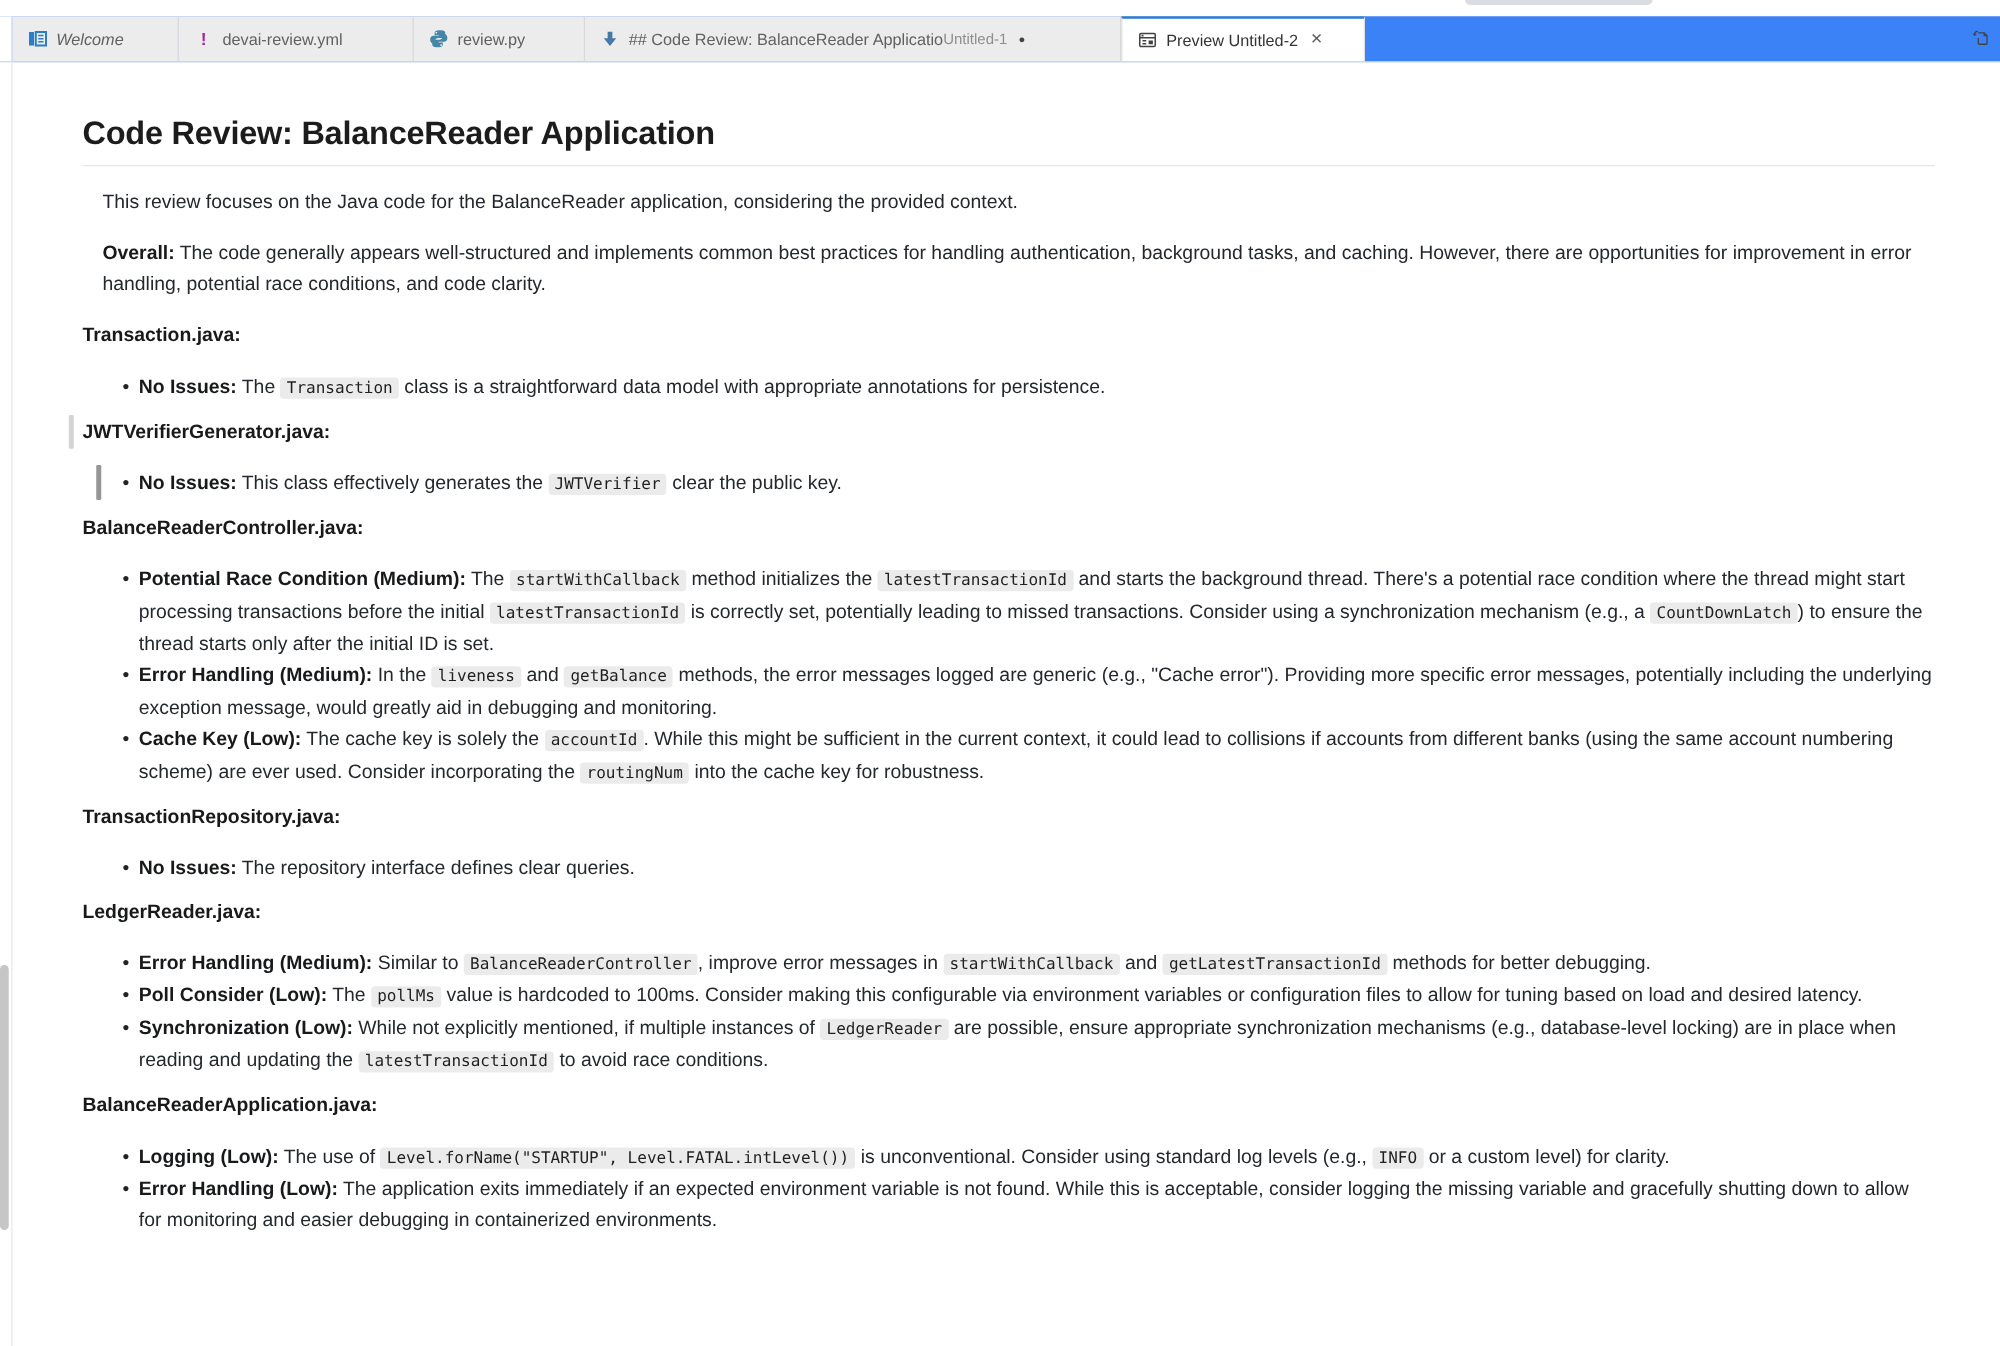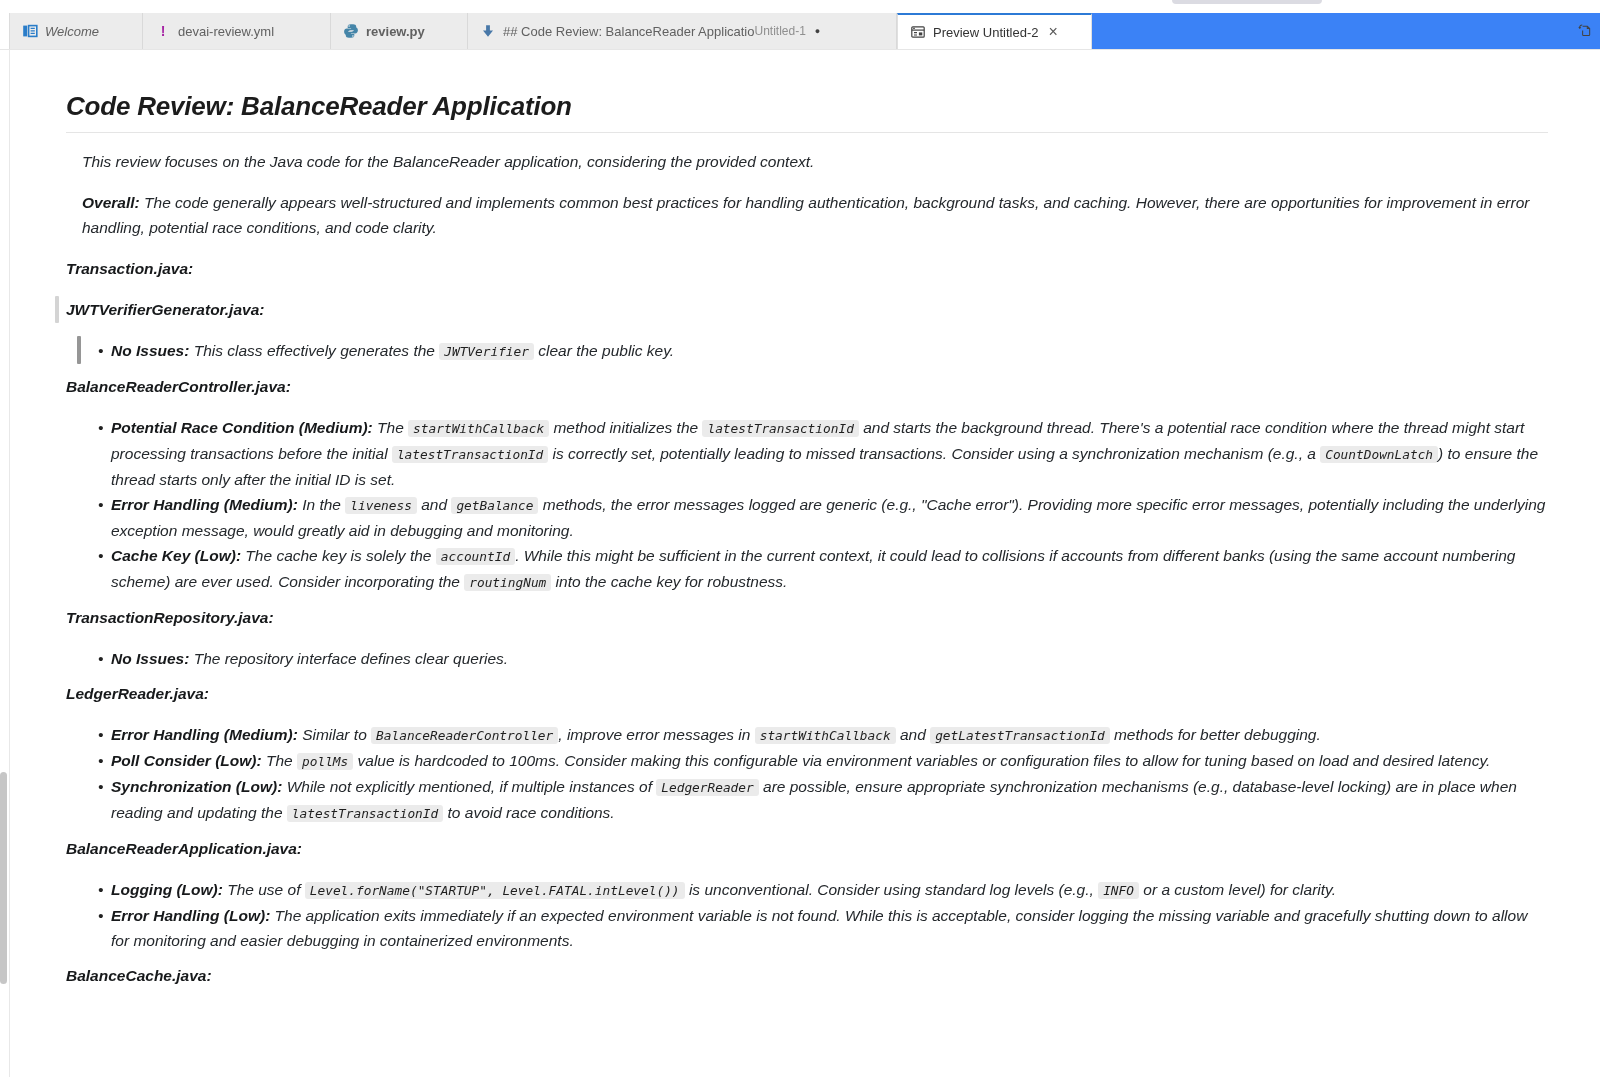--- a/index.html
+++ b/index.html
@@ -17,40 +17,40 @@
   .tabbar-spacer { width:10px; background:#ffffff; border-right:1px solid #dcdcdc; flex:none; }
   #tabs { display:flex; height:100%; }
   .tab { position:relative; display:flex; align-items:center; padding:0 12px; height:100%;
     background:#ececec; border-right:1px solid #d9d9d9; font-size:13px; color:#616161;
     white-space:nowrap; overflow:hidden; cursor:pointer; flex:none; }
   .tab.italic .tablabel { font-style:italic; }
   .tab.active { background:#ffffff; color:#333333; border-top:2px solid #2c7ad6;
     border-right:1px solid #e0e0e0; border-left:1px solid #e0e0e0; margin-bottom:-1px; }
   #tabs .tab:nth-of-type(1){ width:133px; }
   #tabs .tab:nth-of-type(2){ width:188px; }
-  #tabs .tab:nth-of-type(3){ width:137px;font-weight:bold; }
+  #tabs .tab:nth-of-type(3){ width:137px; }
   #tabs .tab:nth-of-type(4){ width:429px;align-items:center; }
   #tabs .tab:nth-of-type(5){ width:195px; }
   .tabicon { display:inline-flex; width:16px; height:16px; margin-right:7px; flex:none;
     align-items:center; justify-content:center; }
   .tabicon.yaml { font-weight:700; font-size:14px; line-height:16px; }
   .tablabel { overflow:hidden; text-overflow:clip; }
   .tabdesc { margin-left:0; font-size:12px; color:#8f8f8f; }
   .tabdot { margin-left:9px; font-size:9px; color:#424242; line-height:16px; }
   .tabclose { margin-left:10px; font-size:16px; color:#5a5a5a; line-height:16px; }
   .tab-actions { position:absolute; right:8px; top:0; height:37px; display:flex; align-items:center; }
 
   
   .content { position:relative; display:flex; height:1027px; background:#fff; }
   .left-gutter { position:relative; width:10px; flex:none; background:#fff;
     border-right:1px solid #e8e8e8; }
   .scroll-thumb { position:absolute; left:0; top:722px; width:7px; height:212px;
     background:#c6c6c6; border-radius:4px; }
 
-  .preview { flex:1; padding:40px 52px 0 56px; color:#24282c;font-style:italic; }
+  .preview { flex:1; padding:40px 52px 0 56px; color:#24282c; }
   .preview h1 { font-size:26px; font-weight:700; letter-spacing:-0.2px; color:#1c1c1c;
     line-height:32px; padding-bottom:10px; border-bottom:1px solid #e5e5e5; margin:0 0 16px 0; }
   .preview p { font-size:15.5px; line-height:25px; margin:16px 16px; }
   .md-heading { font-weight:700; color:#17191b; position:relative; margin:10px 0 16px 0 !important; }
   .preview strong { font-weight:700; color:#17191b; }
   .preview ul { margin:16px 0 10px 0; padding-left:45px; list-style:none; }
   .preview li { position:relative; font-size:15.5px; line-height:25px; margin:0; }
   .preview li::before { content:"•"; position:absolute; left:-13px; top:0; color:#222; }
   code { font-family:"DejaVu Sans Mono","Liberation Mono",monospace; font-size:12.8px;
     background:#ebebeb; color:#1f1f1f; padding:1px 5px; border-radius:3px; }
@@ -135,20 +135,23 @@
 <div class="content">
   <div class="left-gutter">
     <div class="scroll-thumb"></div>
   </div>
   <div class="preview">
     <h1>Code Review: BalanceReader Application</h1>
     <p>This review focuses on the Java code for the BalanceReader application, considering the provided context.</p>
     <p><strong>Overall:</strong><span> The code generally appears well-structured and implements common best practices for handling authentication, background tasks, and caching. However, there are opportunities for improvement in error handling, potential race conditions, and code clarity.</span></p>
     <div id="sections">
         <p class="md-heading"><strong>Transaction.java:</strong></p>
+        <ul>
+          <li><strong>No Issues:</strong><span> The </span><code>Transaction</code><span> class is a straightforward data model with appropriate annotations for persistence.</span></li>
+        </ul>
         <p class="md-heading"><span class="hmarker"></span><strong>JWTVerifierGenerator.java:</strong></p>
         <ul>
           <li><span class="limarker"></span><strong>No Issues:</strong><span> This class effectively generates the </span><code>JWTVerifier</code><span> clear the public key.</span></li>
         </ul>
         <p class="md-heading"><strong>BalanceReaderController.java:</strong></p>
         <ul>
           <li><strong>Potential Race Condition (Medium):</strong><span> The </span><code>startWithCallback</code><span> method initializes the </span><code>latestTransactionId</code><span> and starts the background thread. There's a potential race condition where the thread might start processing transactions before the initial </span><code>latestTransactionId</code><span> is correctly set, potentially leading to missed transactions. Consider using a synchronization mechanism (e.g., a </span><code>CountDownLatch</code><span>) to ensure the thread starts only after the initial ID is set.</span></li>
           <li><strong>Error Handling (Medium):</strong><span> In the </span><code>liveness</code><span> and </span><code>getBalance</code><span> methods, the error messages logged are generic (e.g., "Cache error"). Providing more specific error messages, potentially including the underlying exception message, would greatly aid in debugging and monitoring.</span></li>
           <li><strong>Cache Key (Low):</strong><span> The cache key is solely the </span><code>accountId</code><span>. While this might be sufficient in the current context, it could lead to collisions if accounts from different banks (using the same account numbering scheme) are ever used. Consider incorporating the </span><code>routingNum</code><span> into the cache key for robustness.</span></li>
         </ul>
@@ -160,16 +163,15 @@
         <ul>
           <li><strong>Error Handling (Medium):</strong><span> Similar to </span><code>BalanceReaderController</code><span>, improve error messages in </span><code>startWithCallback</code><span> and </span><code>getLatestTransactionId</code><span> methods for better debugging.</span></li>
           <li><strong>Poll Consider (Low):</strong><span> The </span><code>pollMs</code><span> value is hardcoded to 100ms. Consider making this configurable via environment variables or configuration files to allow for tuning based on load and desired latency.</span></li>
           <li><strong>Synchronization (Low):</strong><span> While not explicitly mentioned, if multiple instances of </span><code>LedgerReader</code><span> are possible, ensure appropriate synchronization mechanisms (e.g., database-level locking) are in place when reading and updating the </span><code>latestTransactionId</code><span> to avoid race conditions.</span></li>
         </ul>
         <p class="md-heading"><strong>BalanceReaderApplication.java:</strong></p>
         <ul>
           <li><strong>Logging (Low):</strong><span> The use of </span><code>Level.forName("STARTUP", Level.FATAL.intLevel())</code><span> is unconventional. Consider using standard log levels (e.g., </span><code>INFO</code><span> or a custom level) for clarity.</span></li>
           <li><strong>Error Handling (Low):</strong><span> The application exits immediately if an expected environment variable is not found. While this is acceptable, consider logging the missing variable and gracefully shutting down to allow for monitoring and easier debugging in containerized environments.</span></li>
         </ul>
-        <p class="md-heading"><strong>BalanceCache.java:</strong></p>
       </div>
   </div>
 </div>
 
 </body></html>

